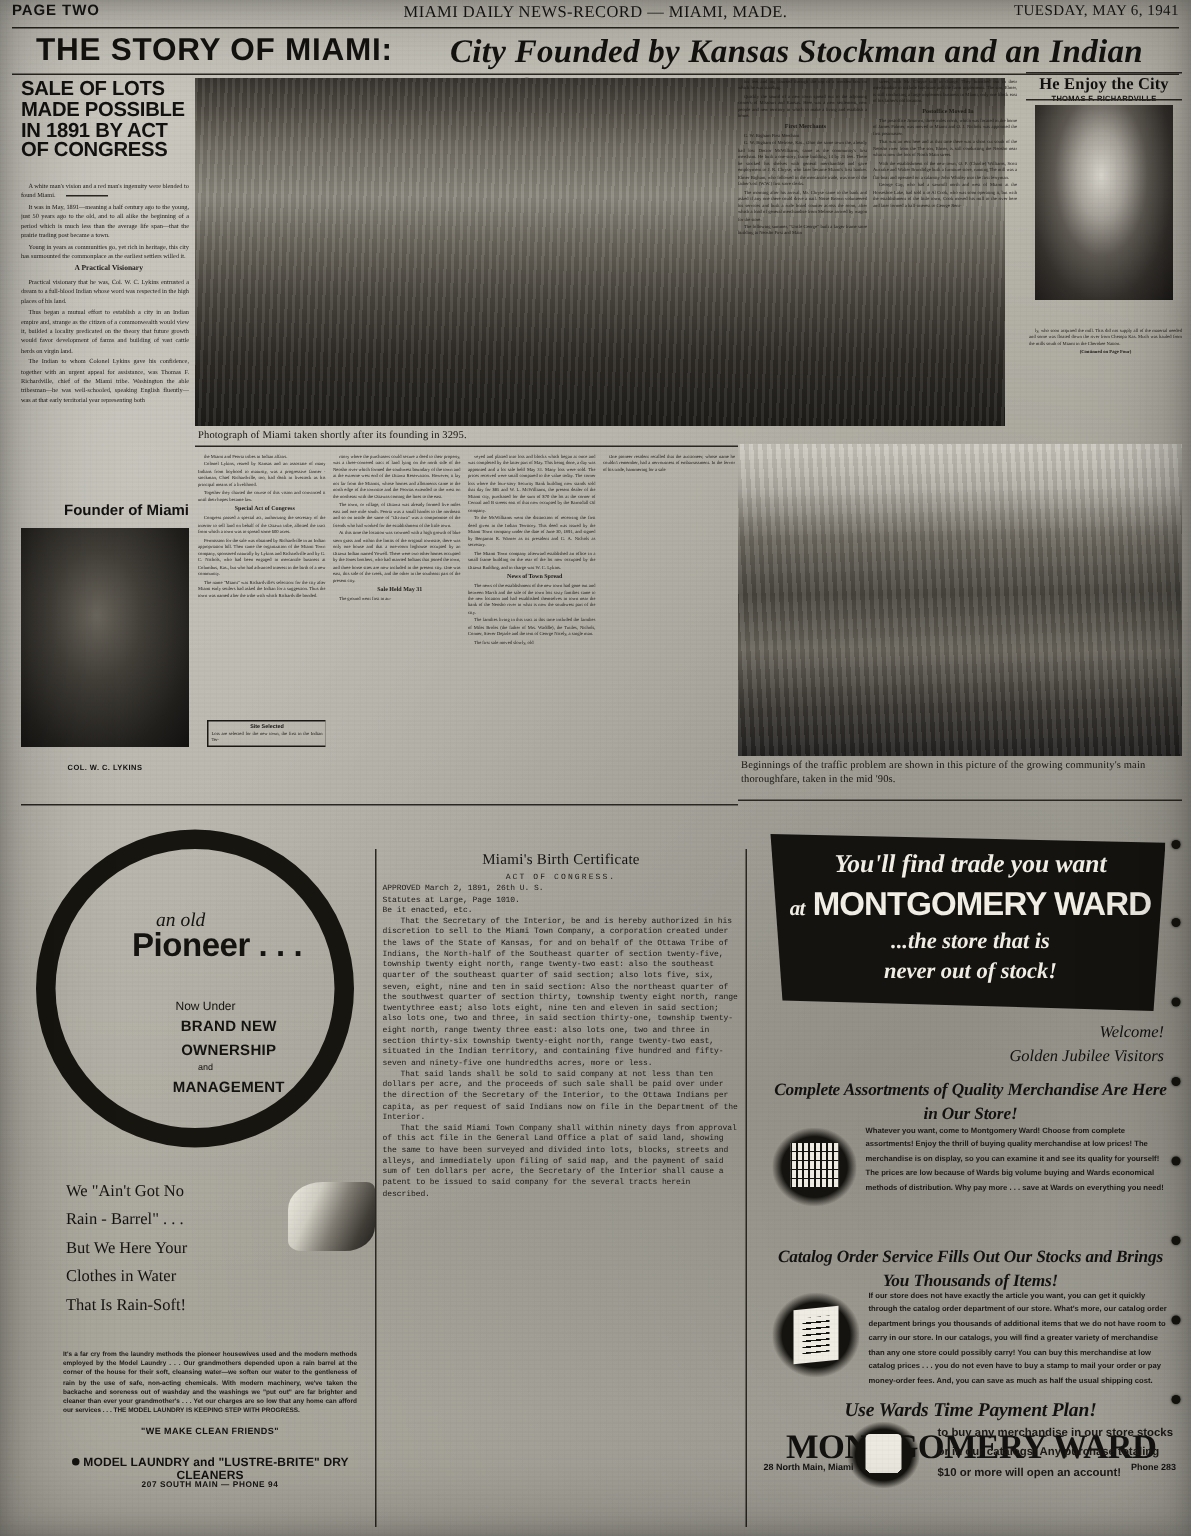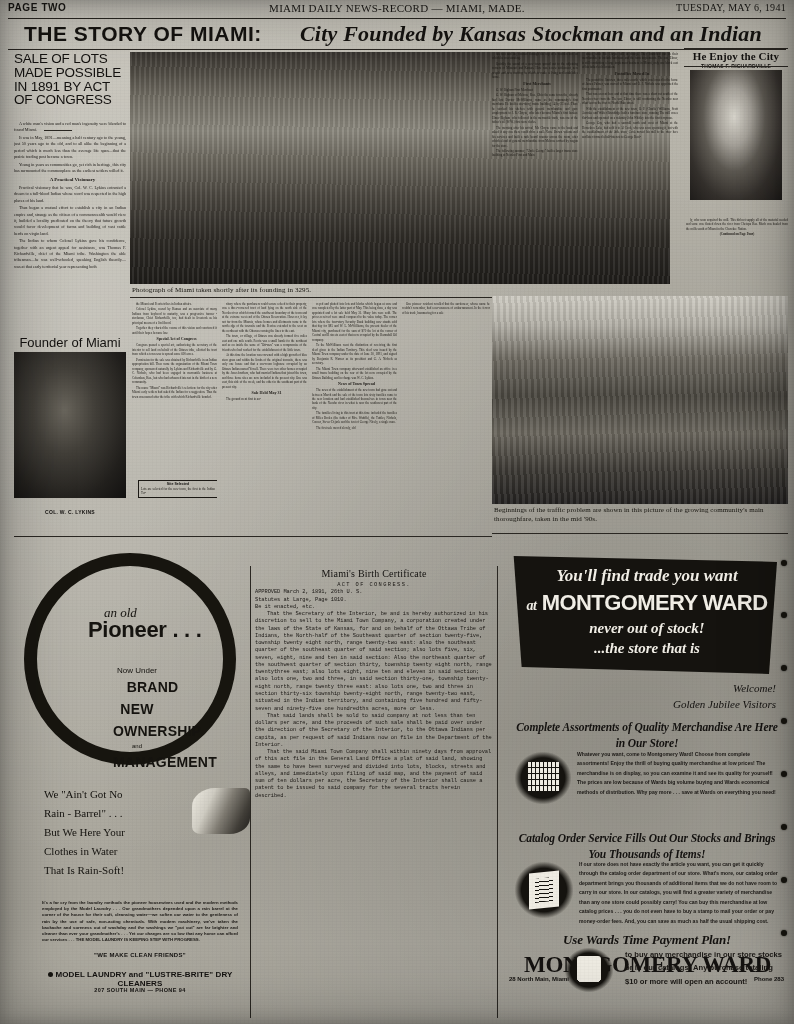--- a/index.html
+++ b/index.html
@@ -33,21 +33,21 @@
 
   
   #banner{left:8px;top:22px;width:778px;height:26px;}
   #banner .bl{position:absolute;left:0;top:0;font-family:"Liberation Sans",sans-serif;
     font-weight:700;font-size:21px;letter-spacing:.5px;color:#151310;margin-left:16px;}
   #banner .br{position:absolute;left:292px;top:-1px;font-family:"Liberation Serif",serif;
     font-style:italic;font-weight:700;font-size:22px;letter-spacing:.2px;color:#151310;}
 
   
   .col{position:absolute;overflow:hidden;}
-  .hd{font-family:"Liberation Sans",sans-serif;font-weight:400;line-height:1.02;color:#141210;}
+  .hd{font-family:"Liberation Sans",sans-serif;font-weight:700;line-height:1.02;color:#141210;}
   .micro{font-size:3.1px;line-height:1.45;text-align:justify;color:#1d1a16;
     font-family:"Liberation Serif",serif;}
   .micro p{margin:0 0 1px 0;text-indent:4px;}
   .tiny{font-size:4.2px;line-height:1.5;text-align:justify;color:#1b1815;
     font-family:"Liberation Serif",serif;}
   .tiny p{margin:0 0 1.5px 0;text-indent:5px;}
   .sub{font-family:"Liberation Serif",serif;font-weight:700;font-size:5px;text-align:center;
     margin:2px 0 1px 0;text-indent:0;}
 
   
@@ -86,21 +86,21 @@
   
   #pio{position:absolute;left:16px;top:545px;width:232px;height:470px;}
   .ring{position:absolute;left:8px;top:8px;width:186px;height:186px;border:13px solid #17150f;
     border-radius:50%;}
   .pio-anold{position:absolute;left:88px;top:60px;font-family:"Liberation Serif",serif;
     font-style:italic;font-size:13px;color:#15130f;}
   .pio-pioneer{position:absolute;left:72px;top:72px;font-family:"Liberation Sans",sans-serif;
     font-weight:700;font-size:22px;letter-spacing:-.3px;color:#15130f;}
   .pio-now{position:absolute;left:66px;top:120px;width:110px;text-align:center;
     font-family:"Liberation Sans",sans-serif;font-size:8px;line-height:1.55;color:#15130f;}
-  .pio-now b{font-weight:700;font-size:14px;letter-spacing:.2px;margin-left:31px;}
+  .pio-now b{font-weight:700;font-size:10px;letter-spacing:.2px;margin-left:31px;}
   .pio-slog{position:absolute;left:28px;top:240px;width:145px;
     font-family:"Liberation Serif",serif;font-size:11px;line-height:1.72;color:#15130f;}
   .pio-body{position:absolute;left:26px;top:355px;width:196px;font-size:4.3px;line-height:1.45;
     text-align:justify;font-family:"Liberation Sans",sans-serif;font-weight:700;color:#1a1714;}
   .pio-mk{position:absolute;left:26px;top:407px;width:196px;text-align:center;
     font-family:"Liberation Sans",sans-serif;font-weight:700;font-size:6px;letter-spacing:.3px;}
   .pio-nm{position:absolute;left:16px;top:425px;width:216px;text-align:center;
     font-family:"Liberation Sans",sans-serif;font-weight:700;font-size:8px;letter-spacing:.1px;}
   .pio-ad{position:absolute;left:26px;top:442px;width:196px;text-align:center;
     font-family:"Liberation Sans",sans-serif;font-weight:700;font-size:5.5px;letter-spacing:.4px;}
@@ -183,21 +183,21 @@
       <p>It was in May, 1891—meaning a half century ago to the young, just 50 years ago to the old, and to all alike the beginning of a period which is much less than the average life span—that the prairie trading post became a town.</p>
       <p>Young in years as communities go, yet rich in heritage, this city has surmounted the commonplace as the earliest settlers willed it.</p>
       <p class="sub">A Practical Visionary</p>
       <p>Practical visionary that he was, Col. W. C. Lykins entrusted a dream to a full-blood Indian whose word was respected in the high places of his land.</p>
       <p>Thus began a mutual effort to establish a city in an Indian empire and, strange as the citizen of a commonwealth would view it, builded a locality predicated on the theory that future growth would favor development of farms and building of vast cattle herds on virgin land.</p>
       <p>The Indian to whom Colonel Lykins gave his confidence, together with an urgent appeal for assistance, was Thomas F. Richardville, chief of the Miami tribe. Washington the able tribesman—he was well-schooled, speaking English fluently—was at that early territorial year representing both</p>
     </div>
   </div>
 
   <div class="abs" style="left:14px;top:336px;width:112px;height:14px;">
-    <div class="hd" style="font-size:13px;text-align:center;">Founder of Miami</div>
+    <div class="hd" style="font-size:10px;text-align:right;">Founder of Miami</div>
   </div>
   <div class="photo ph-dark" style="left:14px;top:352px;width:112px;height:146px;"></div>
   <div class="abs" style="left:14px;top:500px;width:112px;text-align:center;">
     <span style="font-family:'Liberation Sans',sans-serif;font-weight:700;font-size:5px;letter-spacing:.3px;">COL. W. C. LYKINS</span>
   </div>
 
   <div class="photo ph-town" style="left:130px;top:52px;width:540px;height:232px;"></div>
   <div class="cap abs" style="left:132px;top:286px;width:460px;">Photograph of Miami taken shortly after its founding in 3295.</div>
   <div class="rule" style="left:130px;top:297px;width:374px;height:.8px;"></div>
 
@@ -329,22 +329,22 @@
     </div>
   </div>
   <div class="rule" style="left:250px;top:566px;width:1px;height:452px;"></div>
   <div class="rule" style="left:497px;top:566px;width:1px;height:452px;"></div>
 
   <div id="mw">
     <div class="mwblk"></div>
     <div class="mw1">You'll find trade you want</div>
     <div class="mw2"><i>at</i> <span>MONTGOMERY WARD</span></div>
     <div class="mw3">
+      <div>...the store that is</div>
       <div>never out of stock!</div>
-      <div>...the store that is</div>
     </div>
     <div class="mwwel">
       <div>Welcome!</div>
       <div>Golden Jubilee Visitors</div>
     </div>
 
     <div class="abs" style="left:8px;top:172px;width:268px;">
       <div class="mwh">Complete Assortments of Quality Merchandise Are Here in Our Store!</div>
     </div>
     <div class="photo mwicon" style="left:10px;top:204px;width:56px;height:52px;">

